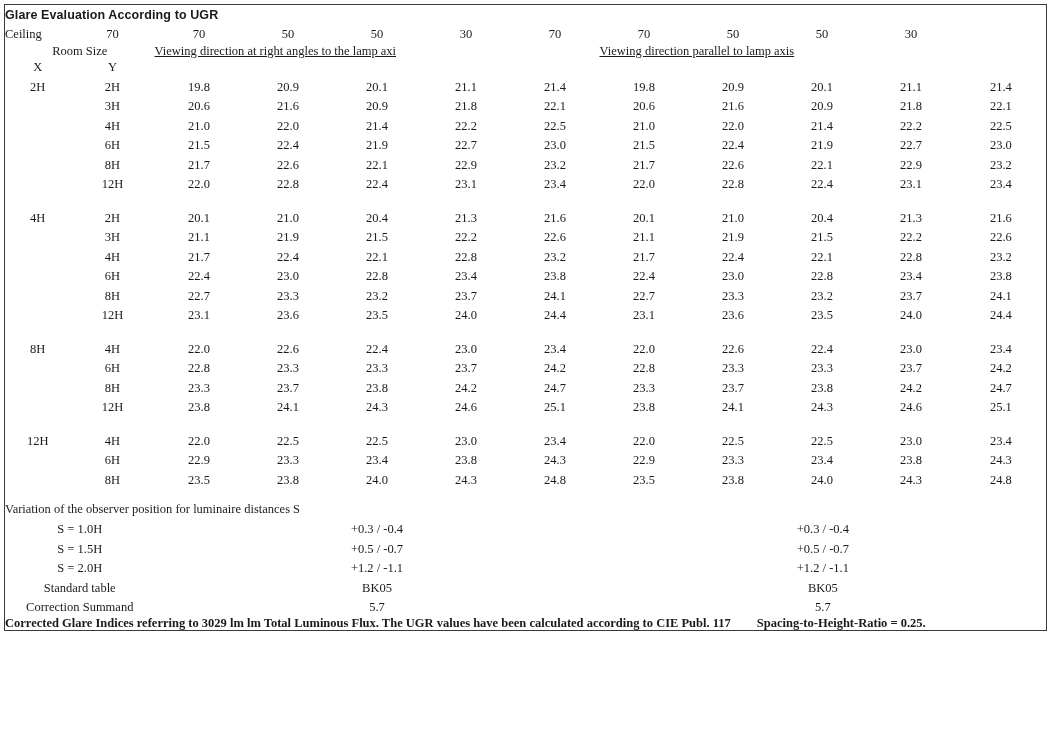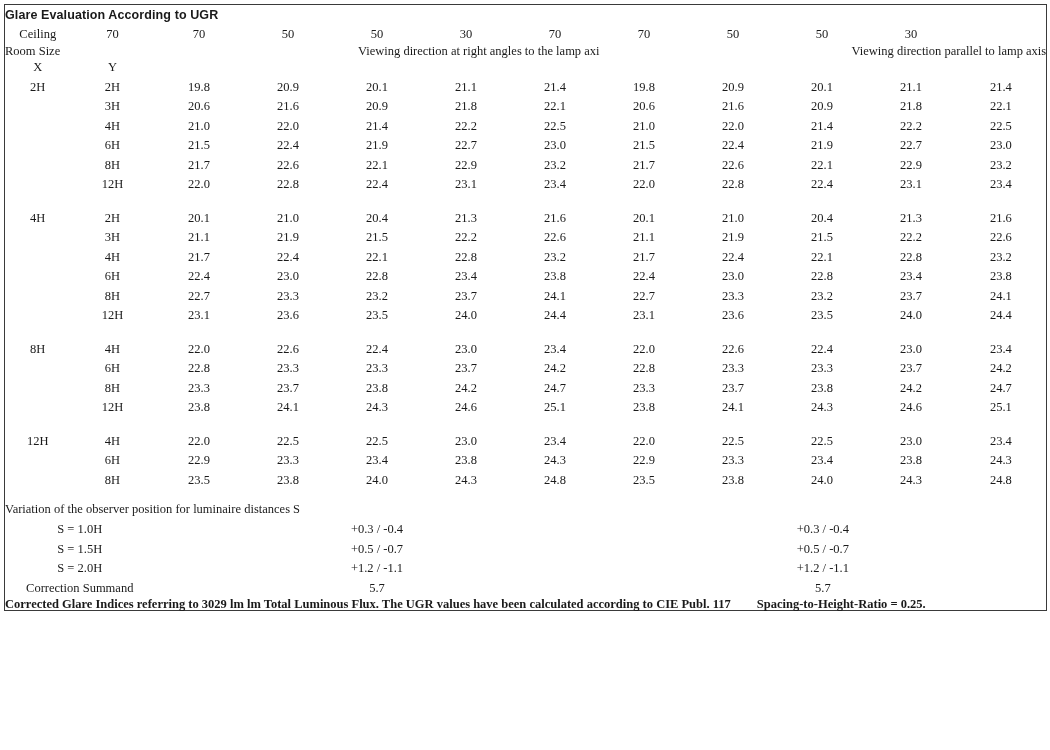--- a/index.html
+++ b/index.html
@@ -40,37 +40,39 @@
   .title-cell {
     font-family: "Liberation Sans", sans-serif;
     font-weight: bold;
     font-size: 13px;
     padding: 3px 0 3px 6px;
     letter-spacing: .1px;
   }
   .row-h { height: 20px; }
   .lbl {
     padding-left: 6px;
-    text-align: center;
+    text-align: left;
     font-size: 12.5px;
   }
   .num { text-align: center; }
   .vsep { border-left: 1.1px solid #3a3a3a; }
 
   .hdr-band td {
     padding-top: 3px;
     padding-bottom: 3px;
   }
   .roomsize-head {
+    text-align: center;
     font-size: 12.5px;
     margin-top: 16px;
   }
   .dir-head {
-    text-align: right;
-    font-size: 12.5px;
+    text-align: left;
+    font-size: 12.5px;
+    text-decoration: underline;
   }
   .xy-head {
     text-align: center;
     font-size: 12.5px;
   }
   .data-row td { height: 19.5px; }
   .spacer-row td { height: 14px; }
   .xcell { text-align: center; }
   .ycell { text-align: center; }
   .varhead {
@@ -474,20 +476,25 @@
         <tr class="data-row">
           <td class="sct" colspan="2">S = 1.5H</td>
           <td class="sct vsep" colspan="5">+0.5 / -0.7</td>
           <td class="sct vsep" colspan="5">+0.5 / -0.7</td>
         </tr>
         <tr class="data-row">
           <td class="sct" colspan="2">S = 2.0H</td>
           <td class="sct vsep" colspan="5">+1.2 / -1.1</td>
           <td class="sct vsep" colspan="5">+1.2 / -1.1</td>
         </tr>
+        <tr class="hr-line data-row">
+          <td class="sct" colspan="2">Standard table</td>
+          <td class="sct vsep" colspan="5">BK05</td>
+          <td class="sct vsep" colspan="5">BK05</td>
+        </tr>
         <tr class="data-row">
           <td class="sct" colspan="2">Correction Summand</td>
           <td class="sct vsep" colspan="5">5.7</td>
           <td class="sct vsep" colspan="5">5.7</td>
         </tr>
         <tr class="hr-line">
           <td class="footer" colspan="12"><span>Corrected Glare Indices referring to 3029 lm lm Total Luminous Flux. The UGR values have been calculated according to CIE Publ. 117</span><span class="gap"></span><span>Spacing-to-Height-Ratio = 0.25.</span></td>
         </tr>
       </tbody>
   </table>

